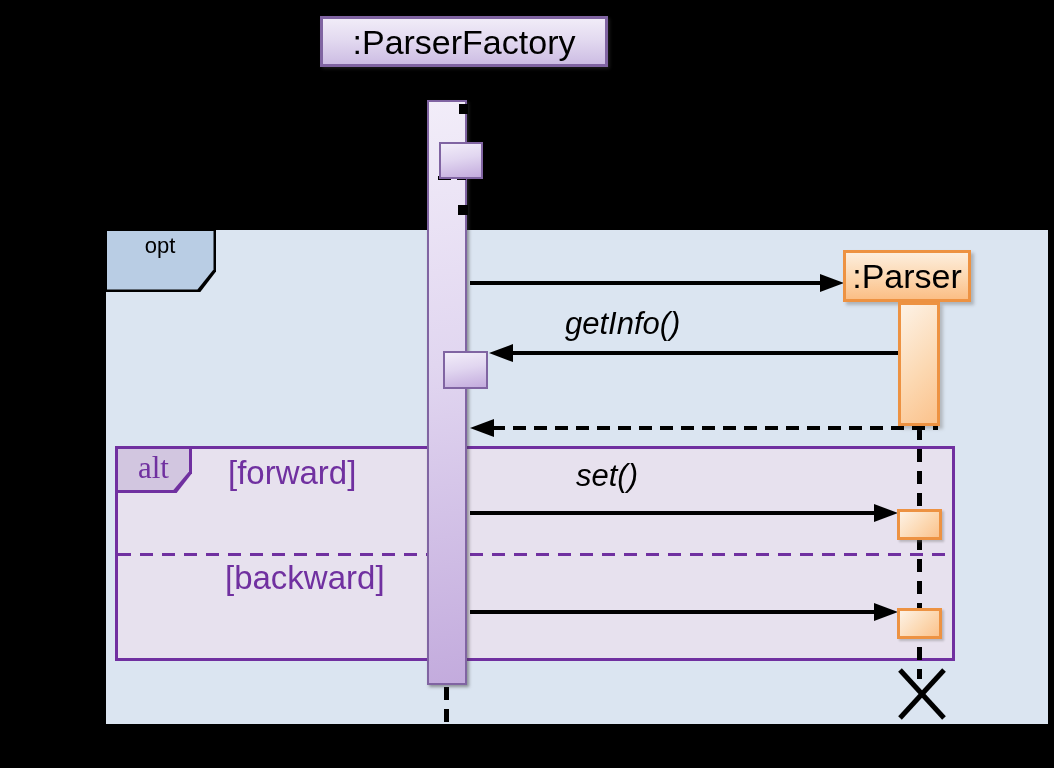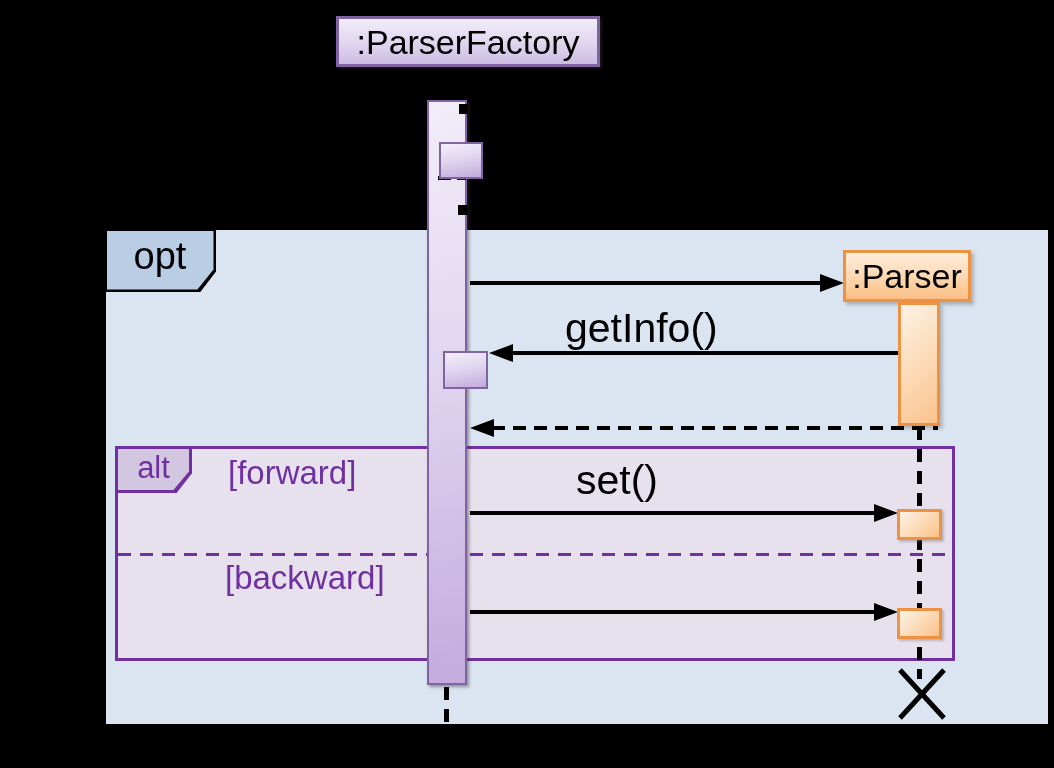--- a/index.html
+++ b/index.html
@@ -8,21 +8,21 @@
     font-family:"Liberation Sans",sans-serif;color:#000;
   }
   .abs{position:absolute;}
 
   
   .head-box{
     box-sizing:border-box;display:flex;align-items:center;justify-content:center;
     font-size:34px;line-height:1;
   }
   .factory-head{
-    left:336px;top:16px;width:264px;height:51px;
+    left:320px;top:16px;width:288px;height:51px;
     border:3px solid #8064a2;
     background:linear-gradient(180deg,#f1ecf8 0%,#e3daf0 45%,#cdbde4 100%);
     box-shadow:2px 2px 3px rgba(40,40,40,.6);
   }
   .parser-head{
     left:843px;top:250px;width:128px;height:52px;
     border:3px solid #ed9242;
     background:linear-gradient(180deg,#fdeedd 0%,#fcd6ae 55%,#fbbe85 100%);
     box-shadow:3px 3px 3px rgba(120,120,120,.45);
   }
@@ -30,29 +30,29 @@
   
   .opt-frag{
     left:104px;top:228px;width:946px;height:498px;box-sizing:border-box;
     background:#dbe5f1;border:2px solid #000;
   }
   .opt-tab{left:104px;top:228px;width:112px;height:64px;
     clip-path:polygon(0 0,100% 0,100% 68%,86% 100%,0 100%);background:#000;}
   .opt-tab-fill{position:absolute;left:2.5px;top:2.5px;right:2.5px;bottom:2.5px;
     clip-path:polygon(0 0,100% 0,100% 66%,85% 100%,0 100%);background:#b9cde4;
     display:flex;align-items:flex-start;justify-content:center;}
-  .opt-tab-fill span{font-size:38px;line-height:1.35;}
+  .opt-tab-fill span{font-size:22px;line-height:1.35;}
   .opt-guard{left:220px;top:233px;font-size:34px;}
 
   .alt-frag{
     left:115px;top:446px;width:840px;height:215px;box-sizing:border-box;
     background:#e7e1ee;border:3px solid #7030a0;
   }
   .alt-tab{left:115px;top:446px;width:77px;height:47px;
-    clip-path:polygon(0 0,100% 0,100% 58%,80% 100%,0 100%);background:#7030a0;}
+    clip-path:polygon(0 0,100% 0,100% 58%,80% 100%,0 100%);background:#7030a0;font-family:Liberation Serif, serif;}
   .alt-tab-fill{position:absolute;left:3px;top:3px;right:3px;bottom:3px;
     clip-path:polygon(0 0,100% 0,100% 55%,78% 100%,0 100%);background:#d2c6e0;
     display:flex;align-items:flex-start;justify-content:center;}
   .alt-tab-fill span{font-size:31px;line-height:1.2;color:#7030a0;}
   .alt-guard{font-size:33px;color:#7030a0;}
   .alt-divider{
     left:118px;top:553px;width:834px;height:3px;
     background:repeating-linear-gradient(90deg,#7030a0 0 13px,transparent 13px 22px);
   }
 
@@ -83,21 +83,21 @@
   .factory-lifeline{left:444px;top:687px;height:36px;}
 
   
   .msg-line{height:4px;background:#000;}
   .msg-line-dashed{height:4px;
     background:repeating-linear-gradient(90deg,#000 0 13px,transparent 13px 21px);}
   .arrow-right{width:0;height:0;border-top:9px solid transparent;
     border-bottom:9px solid transparent;border-left:24px solid #000;}
   .arrow-left{width:0;height:0;border-top:9px solid transparent;
     border-bottom:9px solid transparent;border-right:24px solid #000;}
-  .msg-label{font-size:41px;line-height:1;white-space:nowrap;}
+  .msg-label{font-size:31px;line-height:1;white-space:nowrap;font-style:italic;}
 
   
   .artifact{background:#000;}
 </style>
 </head>
 <body>
 
 <div class="canvas">
 
   <div class="abs opt-frag"></div>

